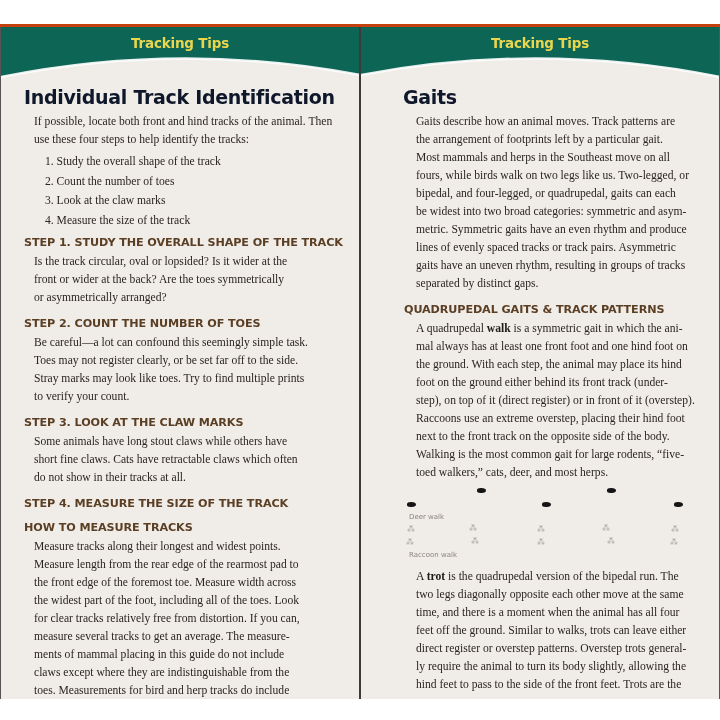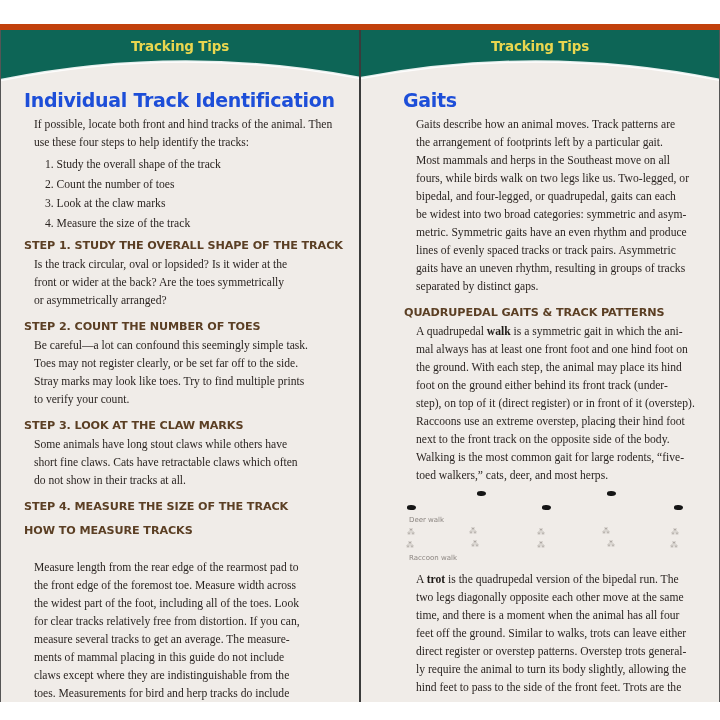--- a/index.html
+++ b/index.html
@@ -3,21 +3,21 @@
 <meta charset="utf-8">
 <style>
   html, body { margin: 0; padding: 0; }
   body {
     width: 720px; height: 720px; background: #ffffff; position: relative; overflow: hidden;
     font-family: "Liberation Serif", "DejaVu Serif", serif;
   }
   .spread {
     position: absolute; left: 0; top: 24px; width: 720px; height: 674px;
     background: #f0ece8;
-    border-top: 6px solid #c2410c; border-bottom: 1px solid #3a3a3a;
+    border-top: 3px solid #c2410c; border-bottom: 1px solid #3a3a3a;
     box-sizing: border-box;
   }
   .page {
     position: absolute; top: 0; height: 672px; overflow: hidden;
     background: #f0ece8;
   }
   .page.left { left: 0; width: 359px; border-left: 1px solid #555; box-sizing: border-box; }
   .page.right { left: 361px; width: 359px; border-right: 1px solid #555; box-sizing: border-box; }
   .spine {
     position: absolute; left: 359px; top: 0; width: 2px; height: 672px; background: #3b3b3b;
@@ -29,21 +29,21 @@
   .header-title {
     position: absolute; left: 0; right: 0; top: 8px; text-align: center;
     font-family: "DejaVu Sans", "Liberation Sans", sans-serif;
     font-weight: bold; font-size: 13.5px; color: #e9d64f; letter-spacing: -0.2px;
   }
   .content { position: absolute; left: 0; right: 0; top: 58px; }
   .left .content { padding-left: 23px; padding-right: 14px; }
   .right .content { padding-left: 44px; padding-right: 4px; }
   .page-title {
     font-family: "DejaVu Sans", "Liberation Sans", sans-serif;
-    font-weight: bold; color: #1d4ed8; font-size: 19px; margin: 0; line-height: 24px;
+    font-weight: bold; color: #0f172a; font-size: 19px; margin: 0; line-height: 24px;
     letter-spacing: -0.3px;
   }
   .body-text {
     font-size: 11.6px; line-height: 18px; color: #2b2522; margin: 0;
   }
   .indent { margin-left: 10px; }
   .list { margin: 3px 0 0 21px; padding: 0; list-style: none; }
   .list li { font-size: 11.6px; line-height: 19.5px; color: #2b2522; }
   .subhead {
     font-family: "DejaVu Sans", "Liberation Sans", sans-serif; font-weight: bold;
@@ -119,21 +119,21 @@
         </p>
       </div>
 
       <div>
         <div class="subhead">STEP 4. MEASURE THE SIZE OF THE TRACK</div>
       </div>
 
       <div>
         <div class="subhead">HOW TO MEASURE TRACKS</div>
         <p class="body-text indent">
-          <br>
+          <span>Measure tracks along their longest and widest points.</span><br>
           <span>Measure length from the rear edge of the rearmost pad to</span><br>
           <span>the front edge of the foremost toe. Measure width across</span><br>
           <span>the widest part of the foot, including all of the toes. Look</span><br>
           <span>for clear tracks relatively free from distortion. If you can,</span><br>
           <span>measure several tracks to get an average. The measure-</span><br>
           <span>ments of mammal placing in this guide do not include</span><br>
           <span>claws except where they are indistinguishable from the</span><br>
           <span>toes. Measurements for bird and herp tracks do include</span><br>
           <span>claws. Measurements for “game” and “webbed” bird tracks</span><br>
           <span>do not include the hallux.</span>

